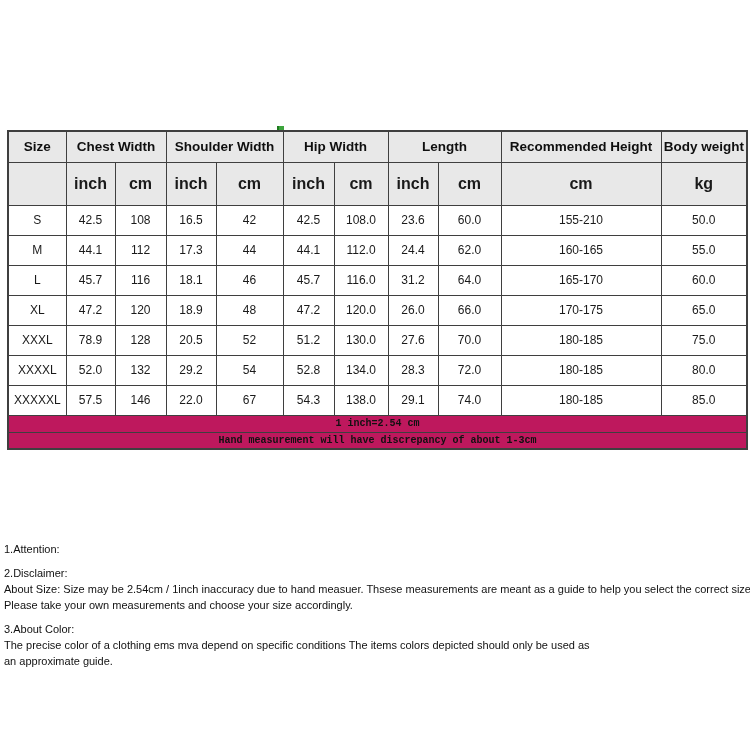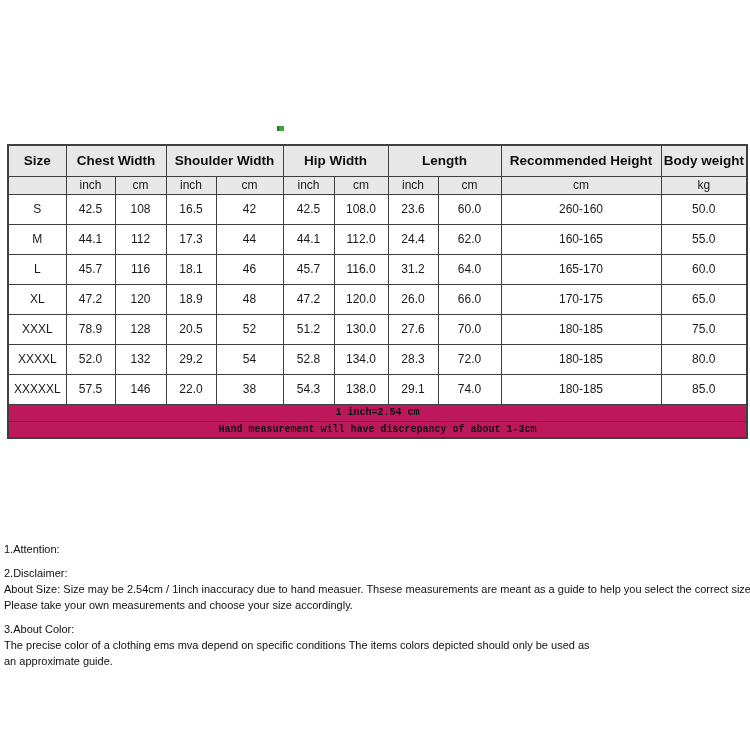--- a/index.html
+++ b/index.html
@@ -19,21 +19,21 @@
   }
   .green-mark {
     position: absolute;
     left: 277px; top: 126px;
     width: 7px; height: 5px;
     background: #3da53d;
     border-left: 2px solid #1f7a1f;
   }
   table.size-table {
     position: absolute;
-    left: 7px; top: 144px;
+    left: 7px; top: 130px;
     width: 739px;
     border-collapse: collapse;
     table-layout: fixed;
     border: 2px solid #3f3f3f;
   }
   table.size-table th,
   table.size-table td {
     border: 1px solid #3f3f3f;
     text-align: center;
     vertical-align: middle;
@@ -42,24 +42,24 @@
     padding: 0;
   }
   th.group-th {
     height: 31px;
     background: #e8e8e8;
     font-size: 13.5px;
     font-weight: bold;
     color: #0f0f0f;
   }
   th.sub-th {
-    height: 18px;
+    height: 43px;
     background: #e8e8e8;
-    font-size: 12px;
-    font-weight: normal;
+    font-size: 16px;
+    font-weight: bold;
     color: #1a1a1a;
   }
   tbody.data-body td {
     height: 30px;
     background: #ffffff;
     font-size: 12px;
     color: #1a1a1a;
   }
   td.note-cell {
     height: 17px;
@@ -130,21 +130,21 @@
         <tr>
           <td>S</td>
           <td>42.5</td>
           <td>108</td>
           <td>16.5</td>
           <td>42</td>
           <td>42.5</td>
           <td>108.0</td>
           <td>23.6</td>
           <td>60.0</td>
-          <td>260-160</td>
+          <td>155-210</td>
           <td>50.0</td>
         </tr>
         <tr>
           <td>M</td>
           <td>44.1</td>
           <td>112</td>
           <td>17.3</td>
           <td>44</td>
           <td>44.1</td>
           <td>112.0</td>
@@ -203,21 +203,21 @@
           <td>28.3</td>
           <td>72.0</td>
           <td>180-185</td>
           <td>80.0</td>
         </tr>
         <tr>
           <td>XXXXXL</td>
           <td>57.5</td>
           <td>146</td>
           <td>22.0</td>
-          <td>38</td>
+          <td>67</td>
           <td>54.3</td>
           <td>138.0</td>
           <td>29.1</td>
           <td>74.0</td>
           <td>180-185</td>
           <td>85.0</td>
         </tr>
       </tbody>
     <tbody id="note-rows">
         <tr>

